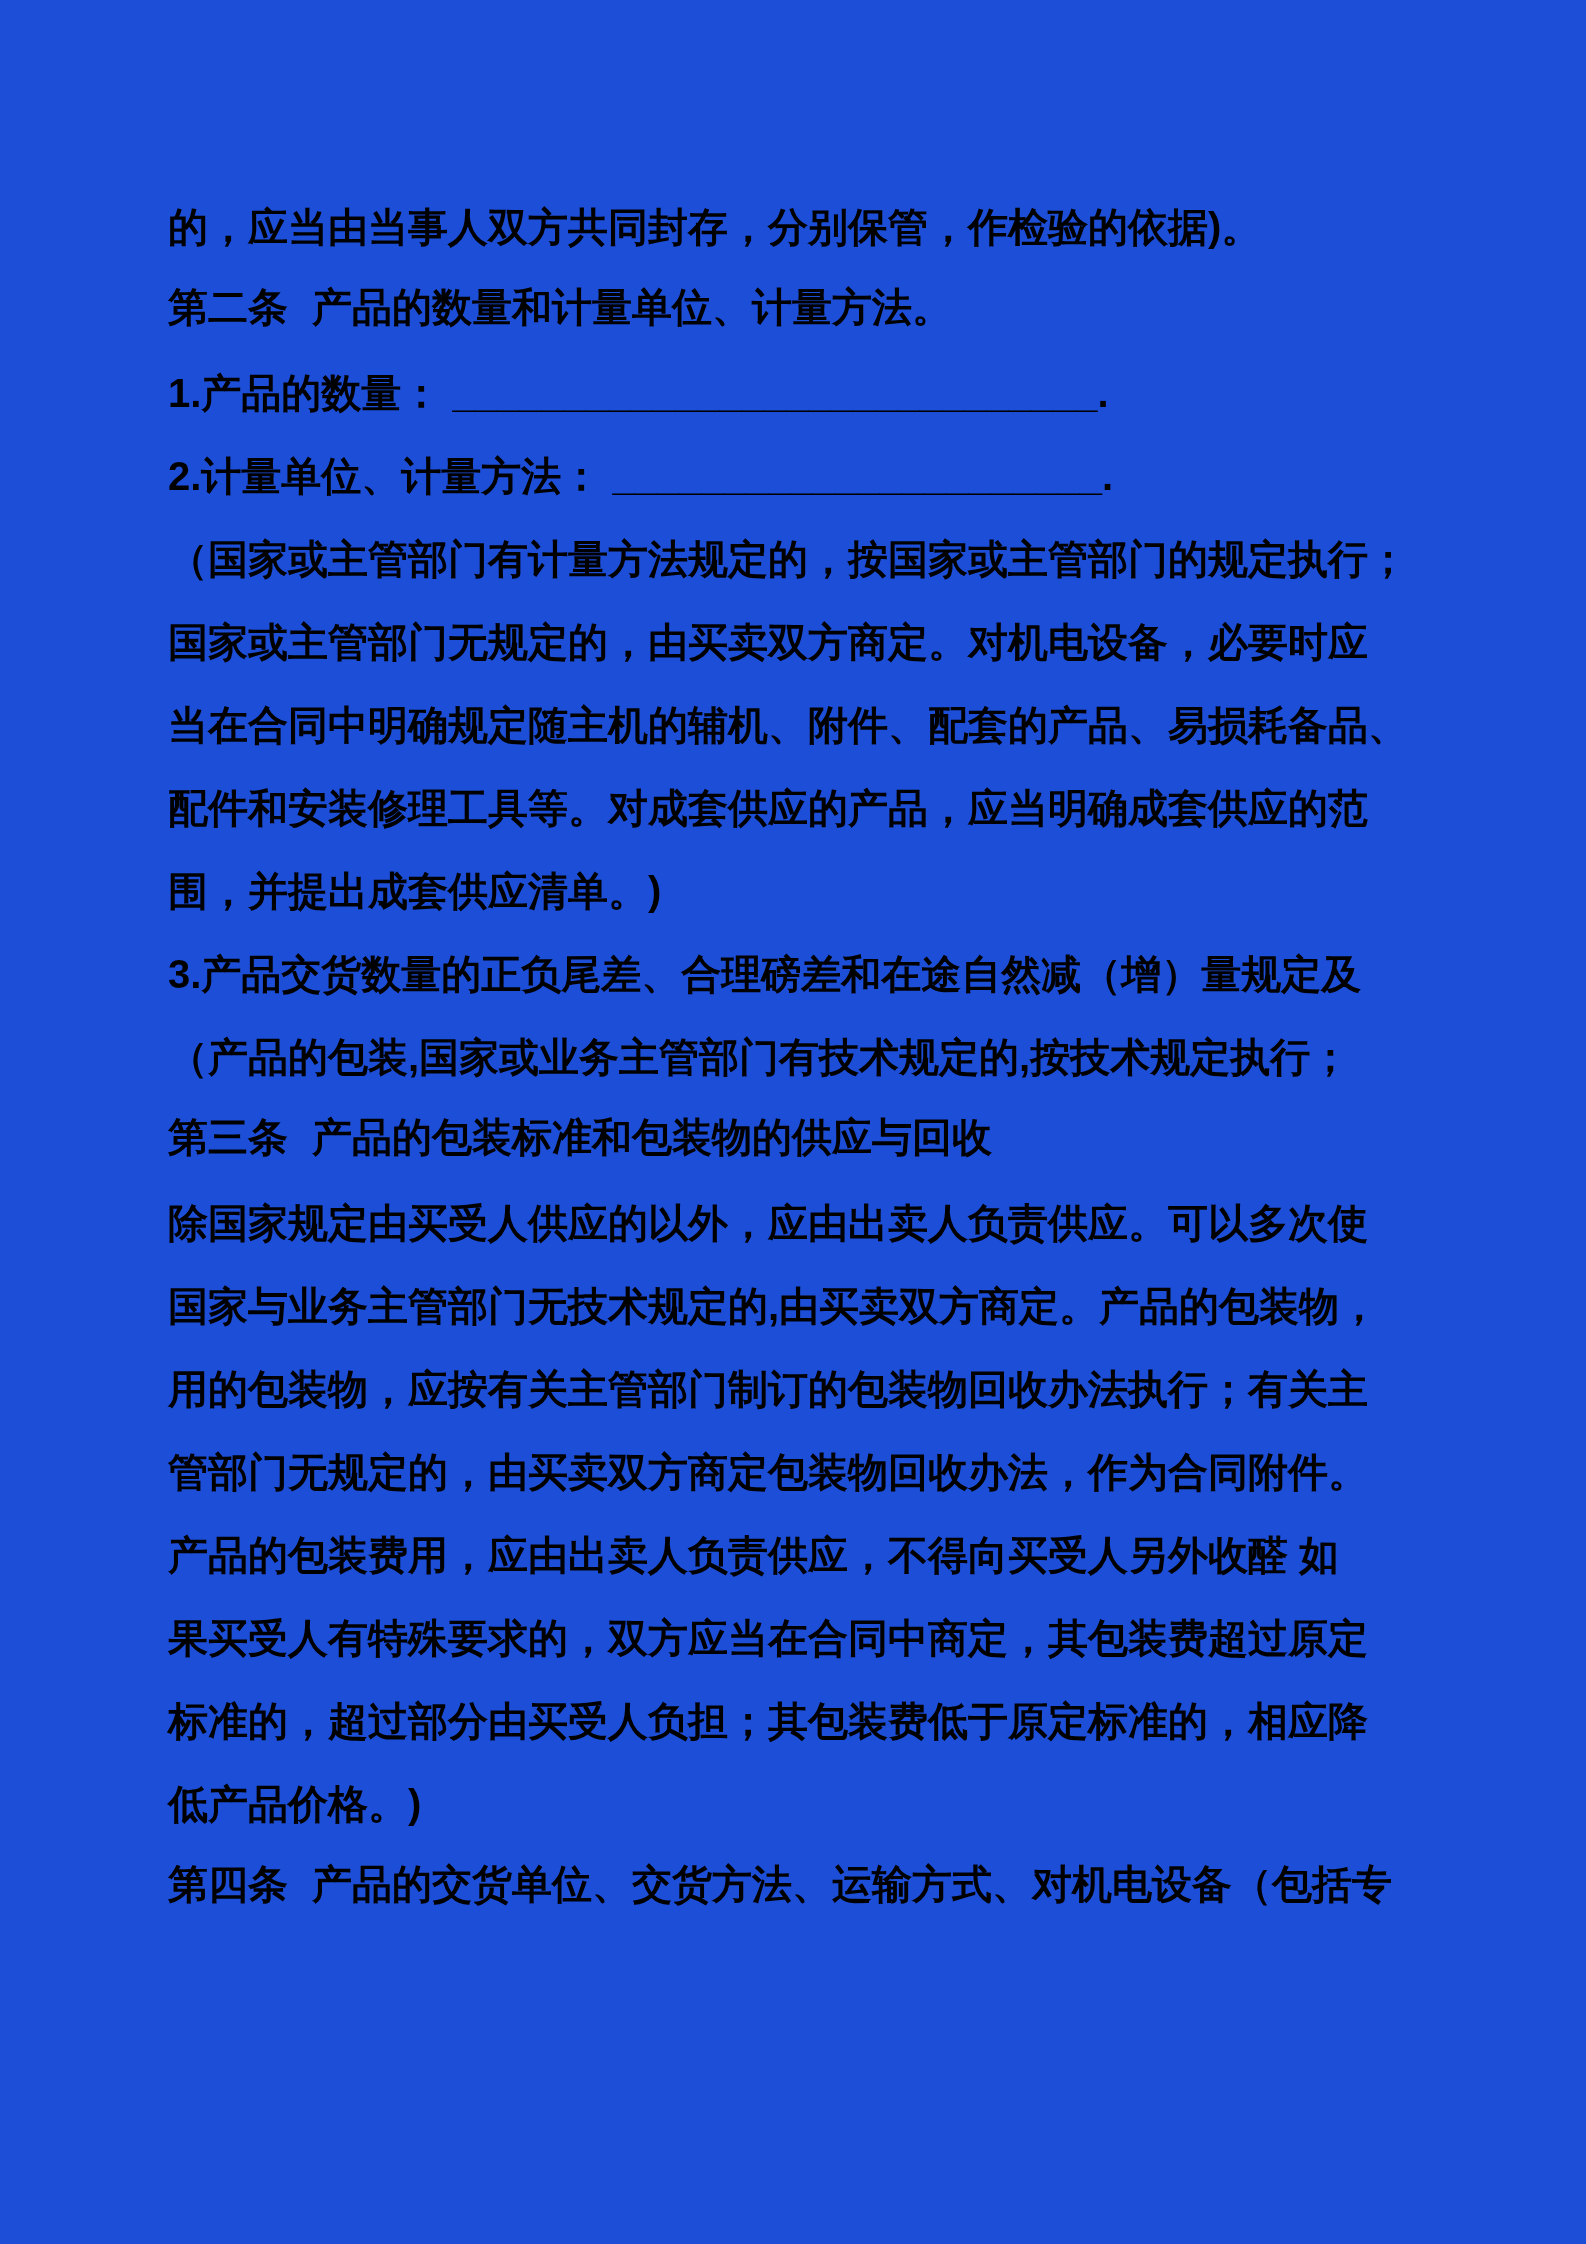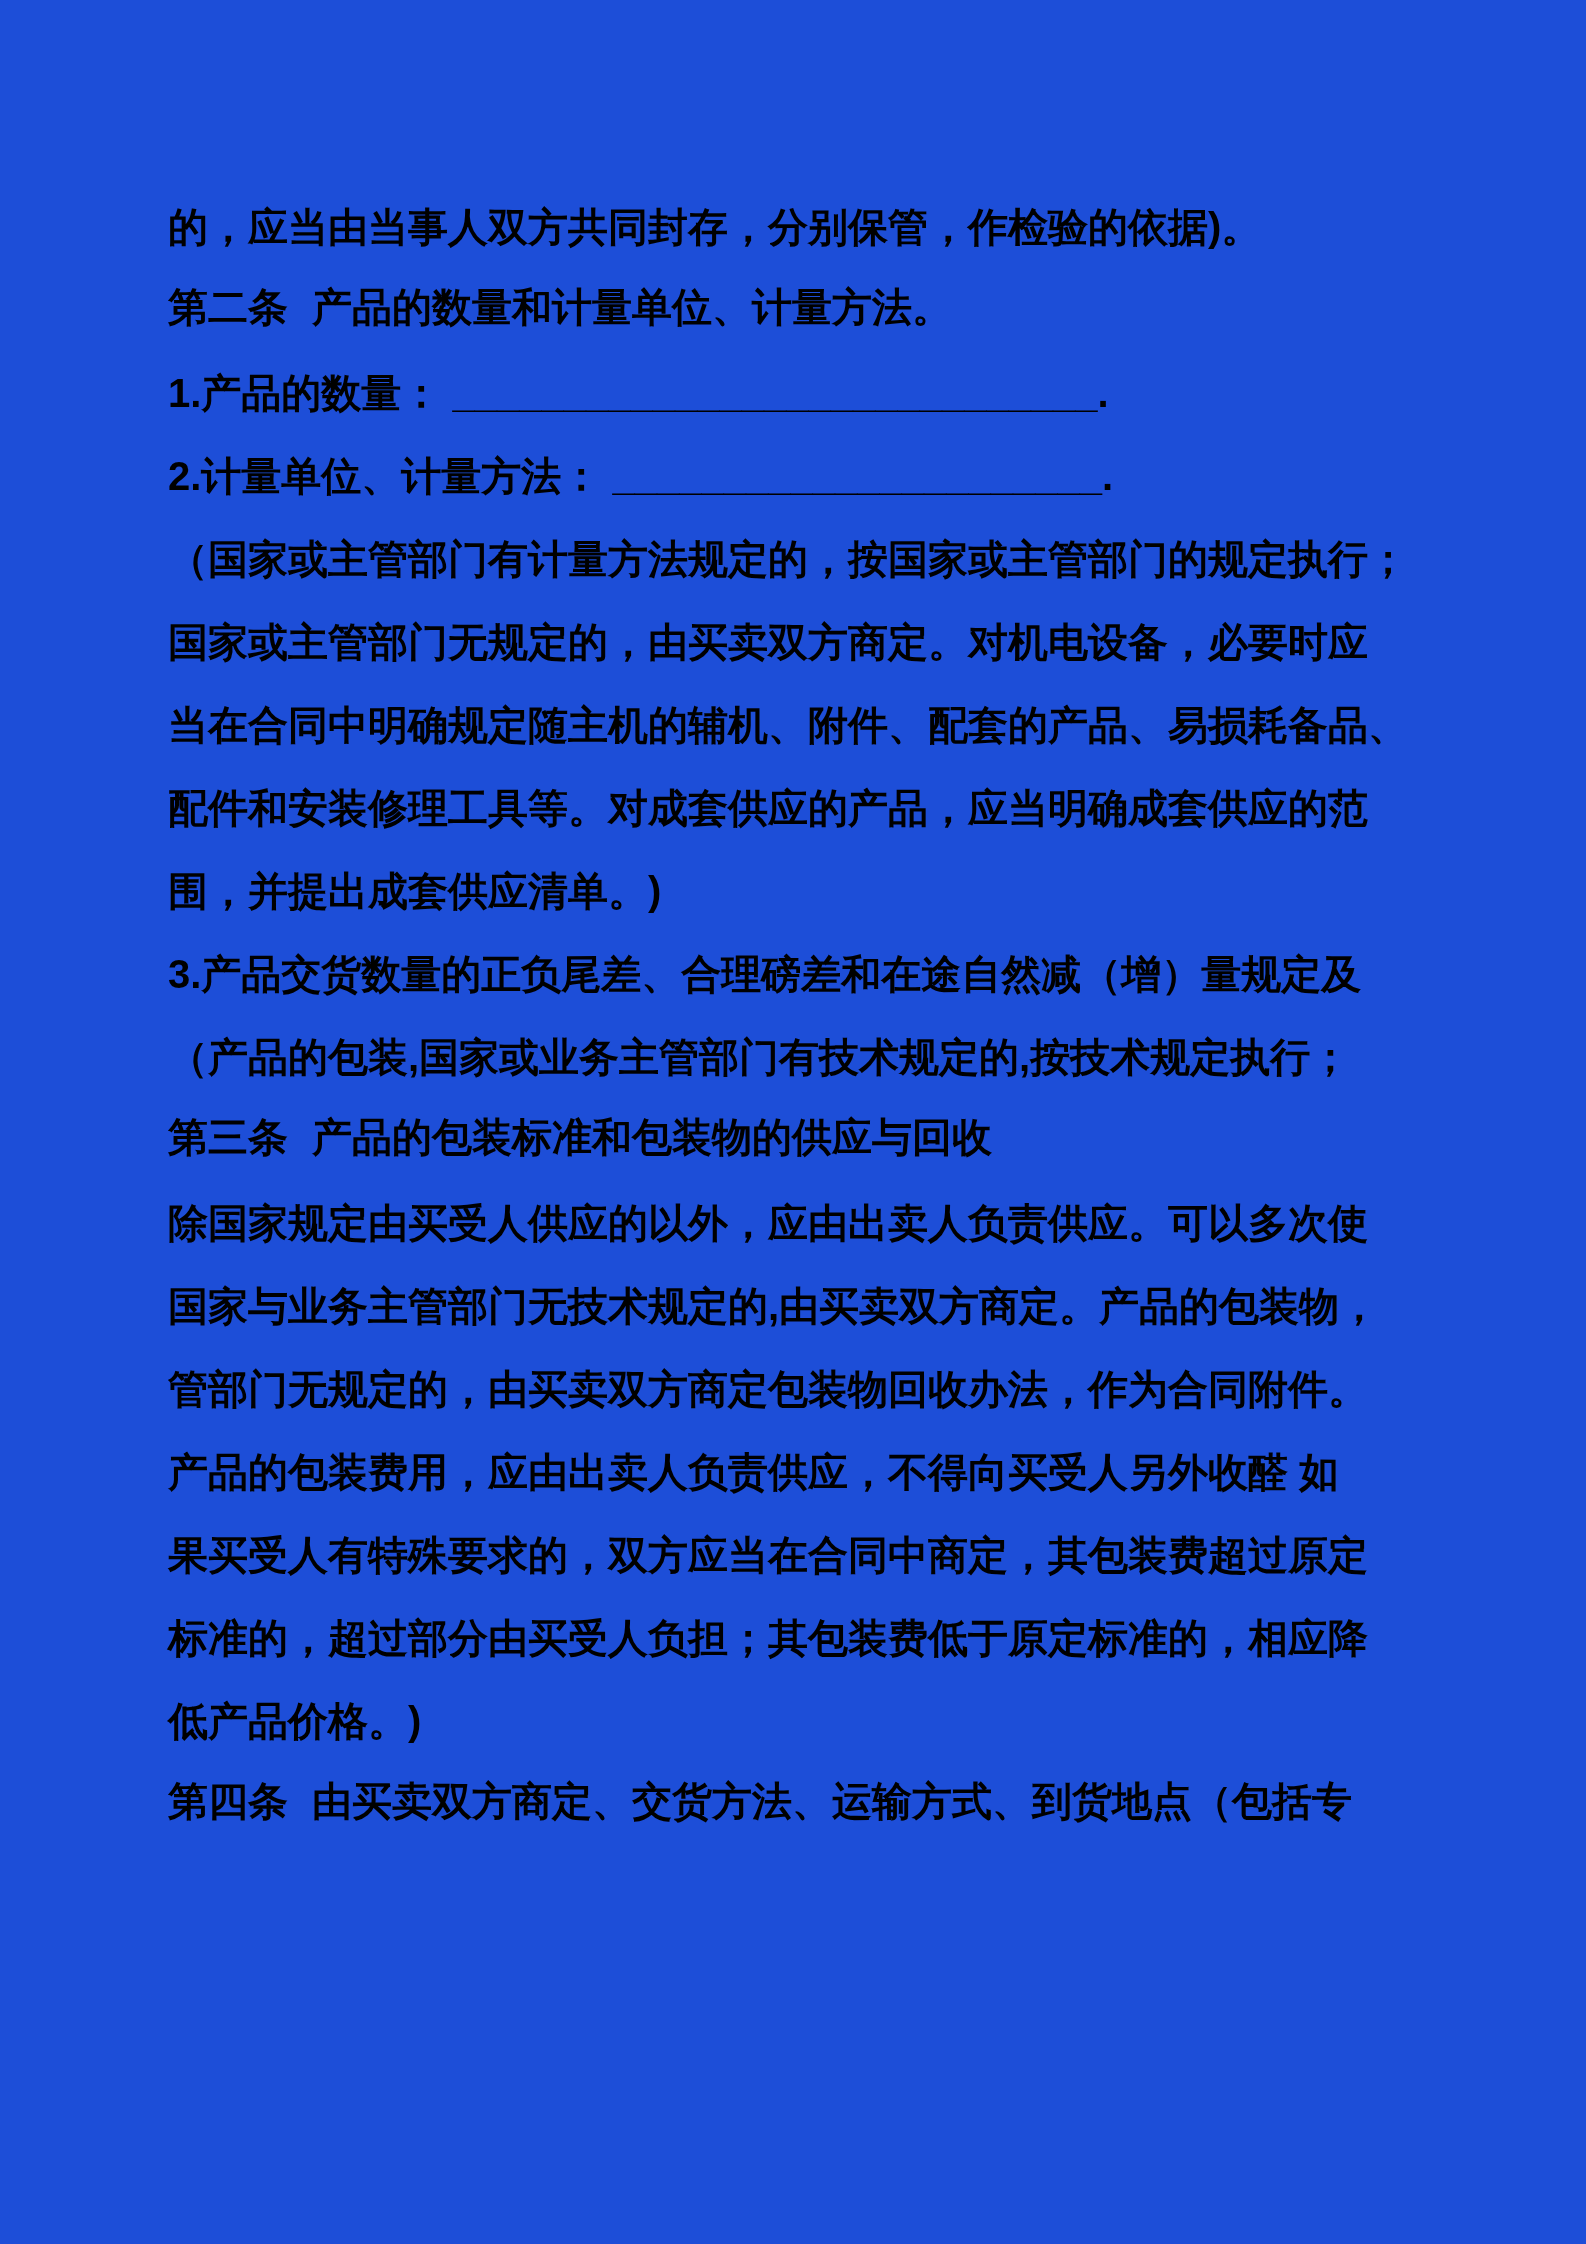--- a/index.html
+++ b/index.html
@@ -48,20 +48,21 @@
       <div class="line">（国家或主管部门有计量方法规定的，按国家或主管部门的规定执行；</div>
       <div class="line">国家或主管部门无规定的，由买卖双方商定。对机电设备，必要时应</div>
       <div class="line">当在合同中明确规定随主机的辅机、附件、配套的产品、易损耗备品、</div>
       <div class="line">配件和安装修理工具等。对成套供应的产品，应当明确成套供应的范</div>
       <div class="line">围，并提出成套供应清单。)</div>
       <div class="line">3.产品交货数量的正负尾差、合理磅差和在途自然减（增）量规定及</div>
       <div class="line">（产品的包装,国家或业务主管部门有技术规定的,按技术规定执行；</div>
       <div class="line heading">第三条 产品的包装标准和包装物的供应与回收</div>
       <div class="line">除国家规定由买受人供应的以外，应由出卖人负责供应。可以多次使</div>
       <div class="line">国家与业务主管部门无技术规定的,由买卖双方商定。产品的包装物，</div>
+      <div class="line">用的包装物，应按有关主管部门制订的包装物回收办法执行；有关主</div>
       <div class="line">管部门无规定的，由买卖双方商定包装物回收办法，作为合同附件。</div>
       <div class="line">产品的包装费用，应由出卖人负责供应，不得向买受人另外收醛 如</div>
       <div class="line">果买受人有特殊要求的，双方应当在合同中商定，其包装费超过原定</div>
       <div class="line">标准的，超过部分由买受人负担；其包装费低于原定标准的，相应降</div>
       <div class="line">低产品价格。)</div>
-      <div class="line heading">第四条 由买卖双方商定、交货方法、运输方式、到货地点（包括专</div>
+      <div class="line heading">第四条 产品的交货单位、交货方法、运输方式、对机电设备（包括专</div>
     </div>
 </div>
 
 </body></html>

